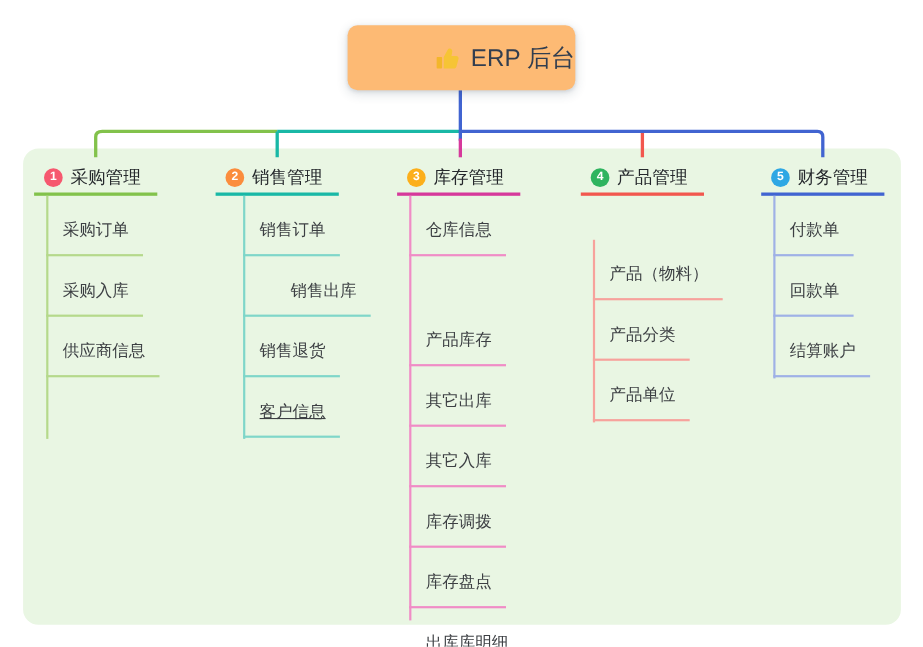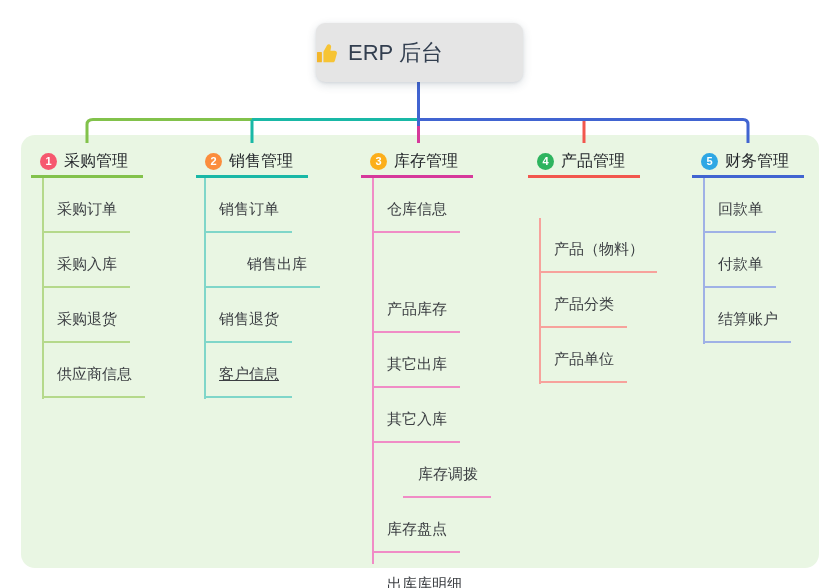--- a/index.html
+++ b/index.html
@@ -7,23 +7,23 @@
     position:relative;width:839px;height:588px;overflow:hidden;
     font-family:"Liberation Sans","DejaVu Sans",sans-serif;
     -webkit-font-smoothing:antialiased;
   }
   .panel{
     position:absolute;left:21px;top:135px;width:798px;height:433px;
     border-radius:14px;
   }
   .root-card{
     position:absolute;left:316px;top:23px;width:207px;height:59px;
-    background:#e5e5e5;border-radius:9px;
+    background:#fdba74;border-radius:9px;
     box-shadow:0 3px 10px rgba(40,60,80,.16),0 1px 3px rgba(40,60,80,.10);
-    display:flex;align-items:center;justify-content:flex-start;gap:10px;
+    display:flex;align-items:center;justify-content:flex-end;gap:10px;
     font-size:22px;font-weight:500;color:#323e4f;z-index:3;
   }
   .thumb-icon{display:flex;align-items:center;}
   svg.connectors{position:absolute;left:0;top:0;z-index:2;pointer-events:none;}
   #branches{position:absolute;left:0;top:0;width:839px;height:588px;z-index:4;}
   .branch-title{
     position:absolute;top:147px;width:112px;height:31px;box-sizing:border-box;
     display:flex;align-items:center;gap:7px;padding-left:9px;
     border-bottom:3px solid #000;
     font-size:16px;font-weight:500;color:#25282c;white-space:nowrap;
@@ -74,31 +74,28 @@
     </div>
     <div class="children" style="left: 42px;">
       <div class="vline" style="background: rgb(181, 217, 139); height: 221px;"></div>
       <div class="child-item" style="border-bottom-color: rgb(181, 217, 139);">
         <span>采购订单</span>
       </div>
       <div class="child-item" style="border-bottom-color: rgb(181, 217, 139);">
         <span>采购入库</span>
       </div>
       <div class="child-item" style="border-bottom-color: rgb(181, 217, 139);">
-        <span>采购退货</span>
-      </div>
-      <div class="child-item" style="border-bottom-color: rgb(181, 217, 139);">
         <span>供应商信息</span>
       </div>
     </div>
     <div class="branch-title" style="left: 196px; border-bottom-color: rgb(25, 184, 166);">
       <span class="badge" style="background: rgb(251, 141, 61);">2</span>
       <span>销售管理</span>
     </div>
-    <div class="children" style="left: 204px;">
+    <div class="children" style="left: 221px;">
       <div class="vline" style="background: rgb(127, 214, 201); height: 221px;"></div>
       <div class="child-item" style="border-bottom-color: rgb(127, 214, 201);">
         <span>销售订单</span>
       </div>
       <div class="child-item" style="border-bottom-color: rgb(127, 214, 201); padding-left: 43px;">
         <span>销售出库</span>
       </div>
       <div class="child-item" style="border-bottom-color: rgb(127, 214, 201); justify-content: flex-end;">
         <span>销售退货</span>
       </div>
@@ -117,21 +114,21 @@
       </div>
       <div class="child-item" style="border-bottom-color: rgb(240, 140, 198); margin-top: 45px;">
         <span>产品库存</span>
       </div>
       <div class="child-item" style="border-bottom-color: rgb(240, 140, 198);">
         <span>其它出库</span>
       </div>
       <div class="child-item" style="border-bottom-color: rgb(240, 140, 198); text-align: center;">
         <span>其它入库</span>
       </div>
-      <div class="child-item" style="border-bottom-color: rgb(240, 140, 198); margin-left: 31px;">
+      <div class="child-item" style="border-bottom-color: rgb(240, 140, 198);">
         <span>库存调拨</span>
       </div>
       <div class="child-item" style="border-bottom-color: rgb(240, 140, 198);">
         <span>库存盘点</span>
       </div>
       <div class="child-item" style="border-bottom-color: rgb(240, 140, 198);">
         <span>出库库明细</span>
       </div>
     </div>
     <div class="branch-title" style="left: 528px; border-bottom-color: rgb(242, 87, 78);">
@@ -150,22 +147,22 @@
         <span>产品单位</span>
       </div>
     </div>
     <div class="branch-title" style="left: 692px; border-bottom-color: rgb(65, 100, 209);">
       <span class="badge" style="background: rgb(46, 167, 228);">5</span>
       <span>财务管理</span>
     </div>
     <div class="children" style="left: 703px;">
       <div class="vline" style="background: rgb(159, 177, 230); height: 166px;"></div>
       <div class="child-item" style="border-bottom-color: rgb(159, 177, 230);">
-        <span>回款单</span>
+        <span>付款单</span>
       </div>
       <div class="child-item" style="border-bottom-color: rgb(159, 177, 230);">
-        <span>付款单</span>
+        <span>回款单</span>
       </div>
       <div class="child-item" style="border-bottom-color: rgb(159, 177, 230); justify-content: flex-end;">
         <span>结算账户</span>
       </div>
     </div>
   </div>
 
 </body></html>

